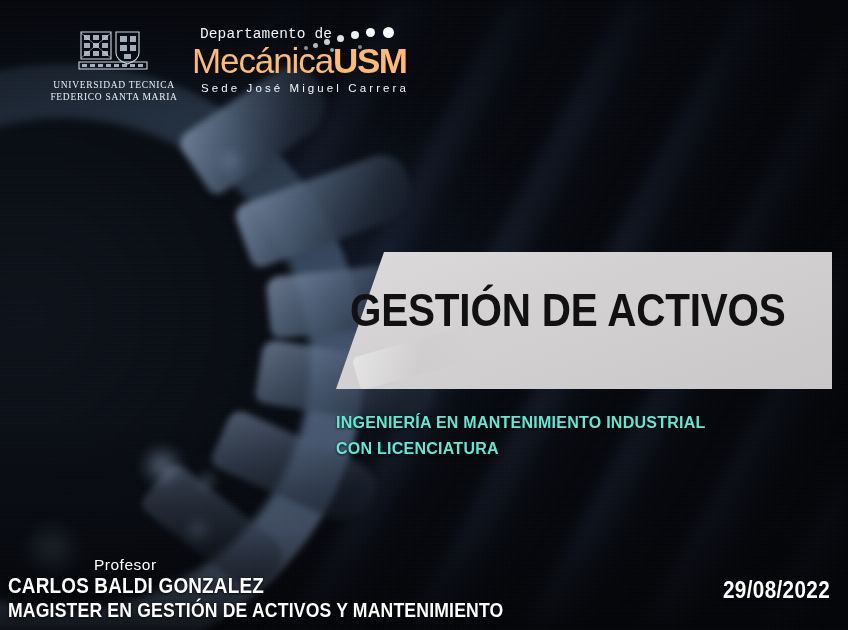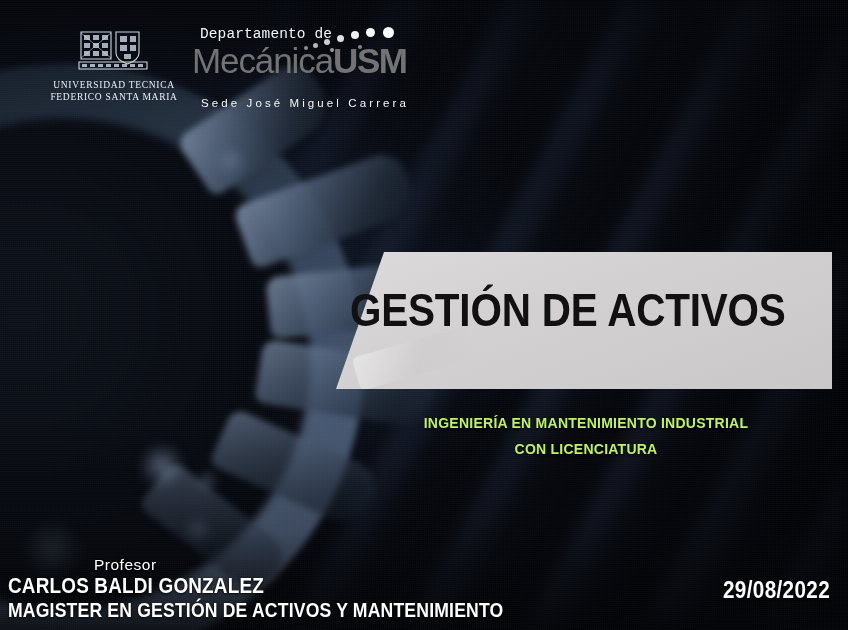--- a/index.html
+++ b/index.html
@@ -144,38 +144,38 @@
     margin-left: 8px;
     color: #f1f4f9;
     font-family: Liberation Mono, monospace;
   }
   .mec-main-row { position: relative; height: 40px; margin-top: -1px; }
   .mec-main {
     font-size: 35px;
     font-weight: 400;
     letter-spacing: -1.1px;
     line-height: 40px;
-    color: #737373;
+    color: #fdba74;
     white-space: nowrap;
   }
   .mec-main b { font-weight: 700; letter-spacing: -1.4px; }
   .mec-dots { position: absolute; left: 112px; top: -14px; width: 120px; height: 26px; }
   .mec-dots i {
     position: absolute;
     display: block;
     border-radius: 50%;
     background: #ffffff;
   }
   .mec-sede {
     font-size: 11.5px;
     font-weight: 400;
     letter-spacing: 3.1px;
     line-height: 14px;
     margin-left: 9px;
-    margin-top: 15px;
+    margin-top: 0;
     color: #f4f6fa;
     white-space: nowrap;
   }
 
   
   .title-banner {
     position: absolute;
     left: 336px; top: 252px;
     width: 496px; height: 137px;
     background: linear-gradient(160deg, #dcdadb 0%, #d3d1d2 38%, #cfcdce 64%, #c9c7c8 100%);
@@ -213,23 +213,22 @@
     transform-origin: left center;
     white-space: nowrap;
     line-height: 1;
   }
 
   
   .subtitle {
     position: absolute;
     left: 336px; top: 410px;
     width: 500px;
-    text-align: center;
-    color: #bef264;
-    font-size: 14px;
+    color: #5eead4;
+    font-size: 16px;
     font-weight: 700;
     letter-spacing: .25px;
     line-height: 26px;
     text-shadow: 0 1px 3px rgba(0,0,0,.85);
   }
 
   
   .footer-left {
     position: absolute;
     left: 8px; bottom: 8px;

